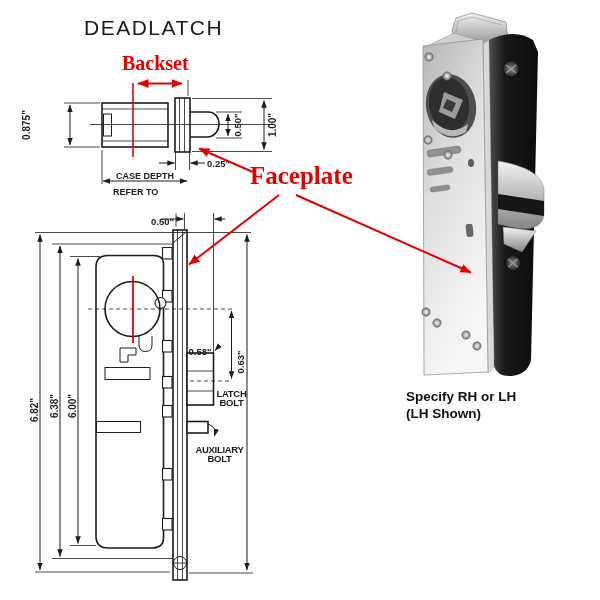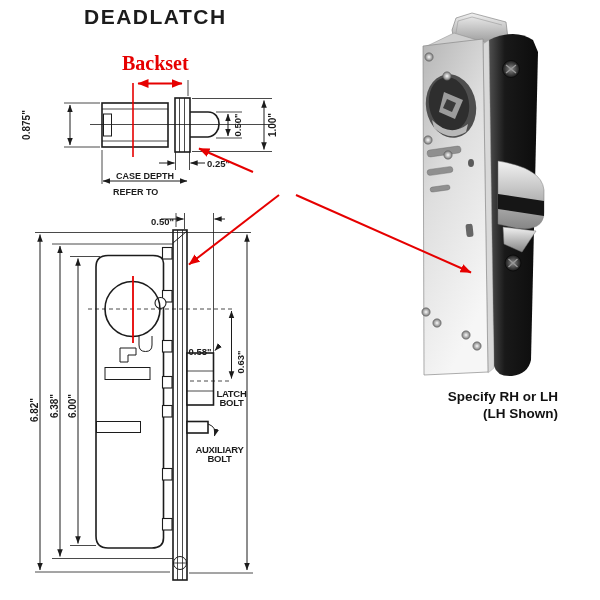--- a/index.html
+++ b/index.html
@@ -1,26 +1,26 @@
 <!DOCTYPE html>
 <html style="--accent: #e60000; --ink: #1c1c1c; --logo-gray: #b4b4b4;"><head>
 <meta charset="utf-8">
 <style>
   :root { --accent:#e60000; --logo-gray:#b4b4b4; --ink:#1c1c1c; }
   html,body { margin:0; padding:0; background:#fff; }
   .stage { position:relative; width:600px; height:600px; background:#fff;
            font-family:"Liberation Sans", sans-serif; overflow:hidden; }
   .stage > div { position:absolute; }
-  .title { left:84px; top:5px; font-size:21px; font-weight:700;
+  .title { left:84px; top:16px; font-size:21px; font-weight:400;
            letter-spacing:1.5px; color:var(--ink); }
   .callout { font-family:"Liberation Serif", serif; font-weight:700;
              color:var(--accent); }
   .backset { left:122px; top:52px; font-size:20px; }
   .faceplate { left:250px; top:162px; font-size:25px; }
-  .caption { left:406px; top:388px; width:152px; text-align:right;
+  .caption { left:406px; top:388px; width:152px; text-align:left;
              font-size:13.5px; font-weight:700; color:#111; line-height:17px; }
   .logo { left:418px; top:496px; width:168px; height:100px;
           font-family:"Liberation Serif", serif; font-weight:700;
           color:var(--logo-gray); }
   .logo span { position:absolute; white-space:nowrap; line-height:1; }
   .logo-l1 { left:12px; top:7px;  font-size:16px; letter-spacing:2px; }
   .logo-amp{ left:114px; top:-9px; font-size:58px; }
   .logo-l2 { left:0px;  top:23px; font-size:29px; letter-spacing:1px; }
   .logo-l3 { left:1px;  top:51px; font-size:25px; letter-spacing:1px; }
   .logo-url{ left:1px;  top:77px; font-size:17px; letter-spacing:0.5px; }
@@ -233,20 +233,21 @@
     <line x1="253" y1="172" x2="199" y2="148.5" marker-end="url(#ar)"></line>
     <line x1="279" y1="195" x2="189" y2="264.5" marker-end="url(#ar)"></line>
     <line x1="296" y1="195" x2="471" y2="272.5" marker-end="url(#ar)"></line>
   </g>
 </svg>
 
   <div class="title">DEADLATCH</div>
 
   <div class="callout backset">Backset</div>
 
+  <div class="callout faceplate">Faceplate</div>
 
   <div class="caption">
     <div>Specify RH or LH</div>
     <div>(LH Shown)</div>
   </div>
 
 
 </div>
 
 </body></html>

